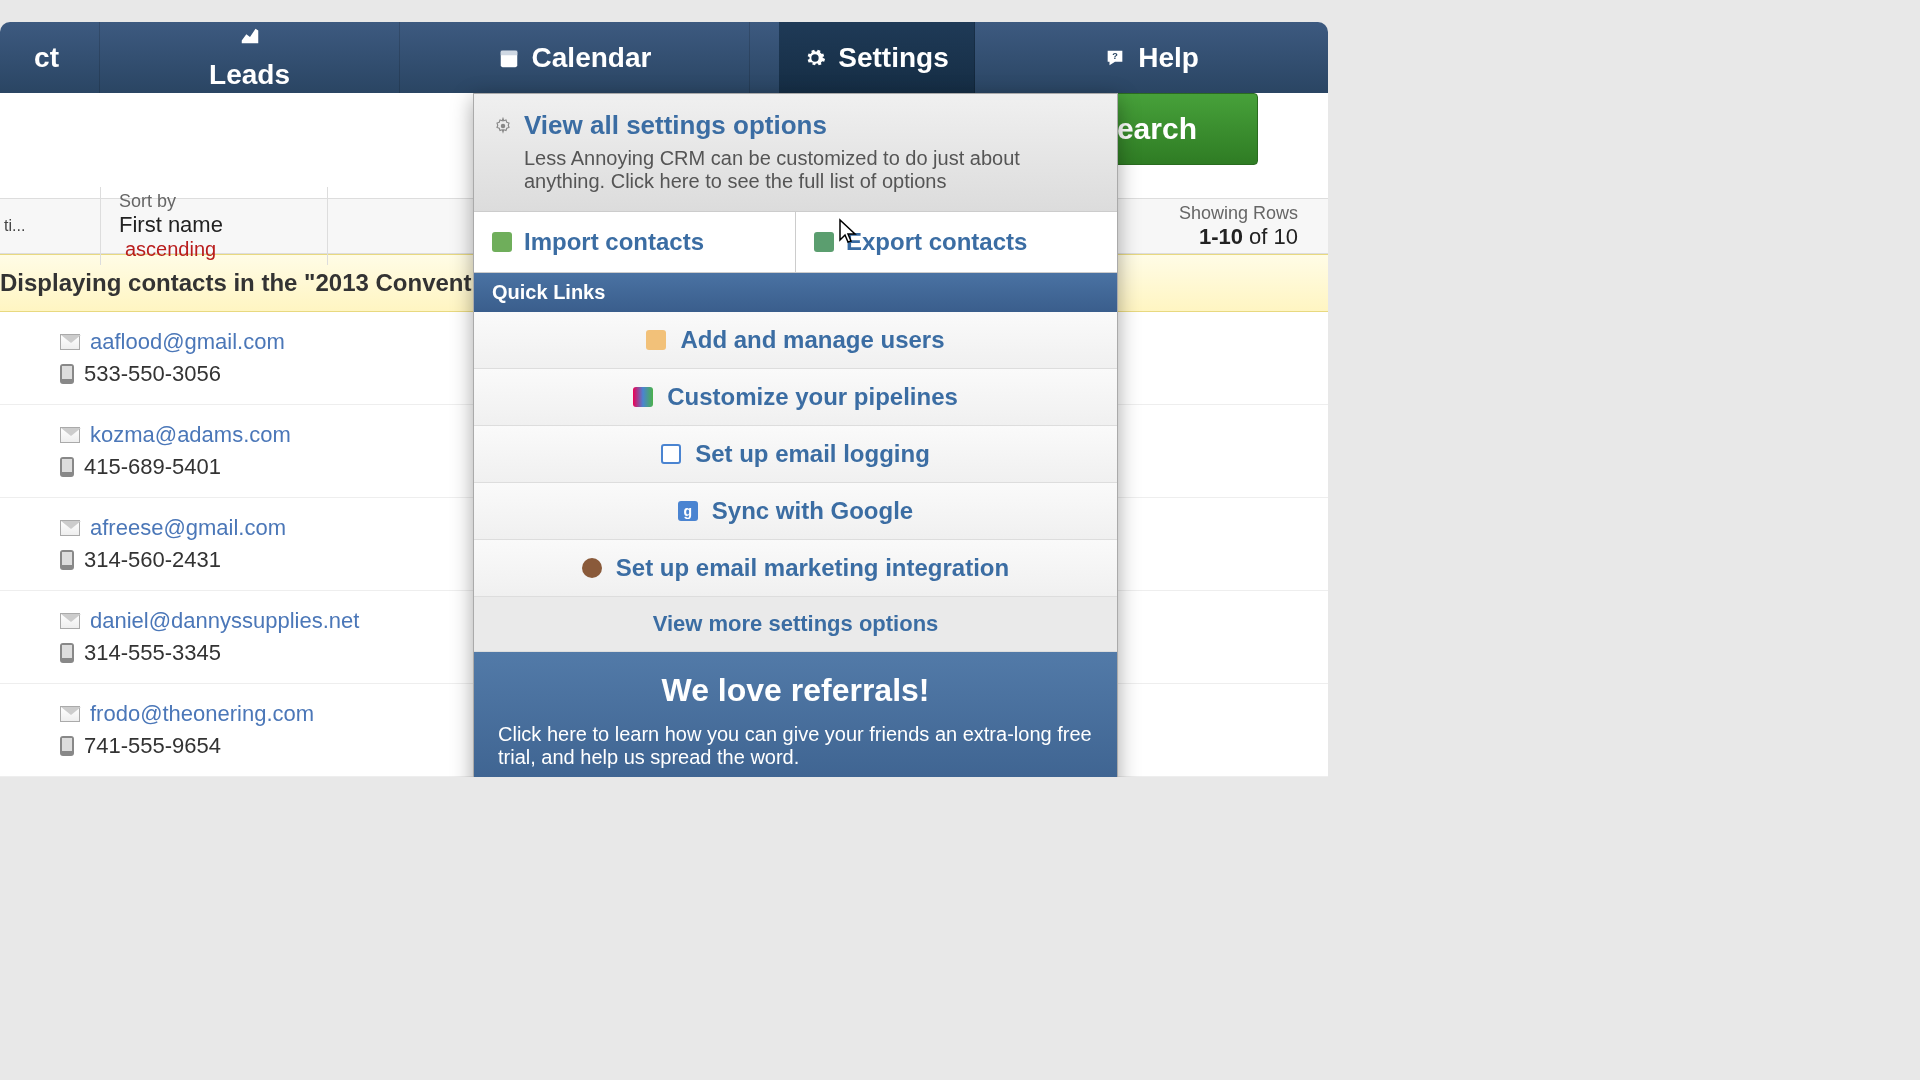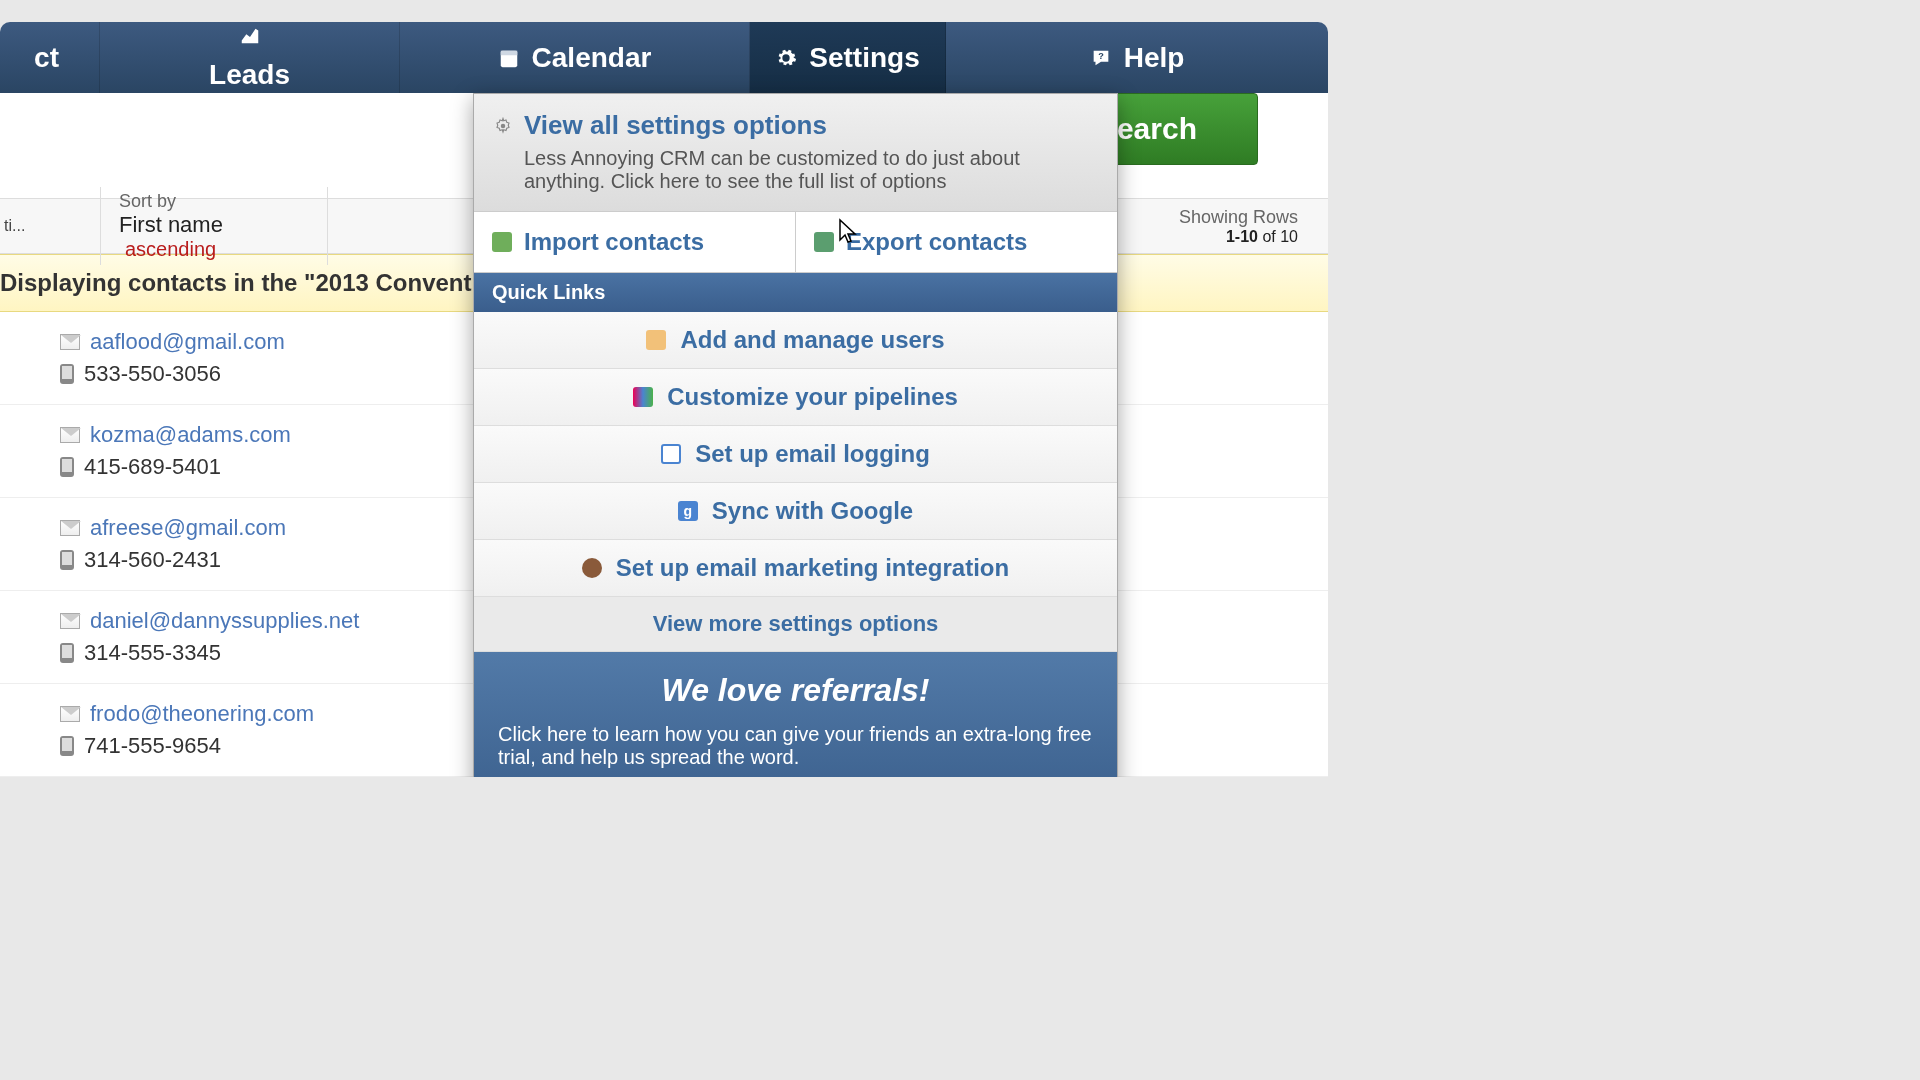--- a/index.html
+++ b/index.html
@@ -18,21 +18,21 @@
   align-items: center;
   justify-content: center;
   gap: 12px;
   color: #fff;
   font-size: 28px;
   font-weight: bold;
   padding: 0 40px;
   cursor: pointer;
   border-right: 1px solid rgba(0,0,0,0.15);
 }
-.nav-item.active { background: linear-gradient(to bottom,#1d3650,#14283b); }
+.nav-item.active { background: linear-gradient(to bottom,#1d3650,#14283b); margin-left: 29px; }
 .nav-item:first-child { width: 100px; justify-content: flex-end; }
 .nav-item:nth-child(2){ width: 300px; flex-direction: column;}
 .nav-item:nth-child(3){ width: 350px;}
 .nav-item:nth-child(4){ width: 196px; background: linear-gradient(to bottom,#1f3a57,#152d44);}
 .nav-item:nth-child(5){ flex:1; border:none;}
 
 .icon { display:inline-flex; }
 .content {
   background: #fff;
   position: relative;
@@ -71,21 +71,21 @@
   margin-left:50px;
   padding:4px 18px;
   width:228px;
 }
 .sort-label { font-size:18px; color:#666; }
 .sort-val { font-size:22px; color:#222; }
 .sort-dir { color:#b91c1c; font-size:20px; margin-left:6px;margin-top:20px;}
 .tiny { width:50px; overflow:hidden; white-space:nowrap; padding-left:4px; color:#444;}
 .rows-info { margin-left:auto; padding-right:30px; text-align:right;}
 .rows-info .lbl{font-size:18px;color:#666;}
-.rows-info .val{font-size:16px;color:#222;font-weight:bold;}
+.rows-info .val{font-size:22px;color:#222;font-weight:bold;}
 .rows-info .of{font-weight:normal;}
 
 .banner {
   background: linear-gradient(to bottom,#fffce6,#fff5c2);
   border-top:1px solid #e8d980;
   border-bottom:1px solid #e8d980;
   padding:14px 0 14px 0;
   font-size:24px;
   font-weight:bold;
   color:#333;
@@ -144,21 +144,21 @@
   display:flex; align-items:center; gap:14px;
   font-size:24px; font-weight:bold; color:#3b6da3;
   cursor:pointer;
   justify-content:center;
 }
 .dd-more { text-align:center; justify-content:center; background:#eaeaea; color:#3b6da3; font-size:22px;}
 .dd-ref {
   background: linear-gradient(to bottom,#527aa8,#3d628f);
   color:#fff; padding:20px 24px 26px 24px;
 }
-.dd-ref-title { font-size:32px; font-weight:bold; text-align:center; margin-bottom:14px;font-style:italic;}
+.dd-ref-title { font-size:32px; font-weight:bold; text-align:center; margin-bottom:14px;}
 .dd-ref-desc { font-size:20px; }
 
 .cursor {
   position:absolute;
   left:835px; top:125px;
   width:24px; height:28px;
   z-index:50;
   pointer-events:none;
 }
 

